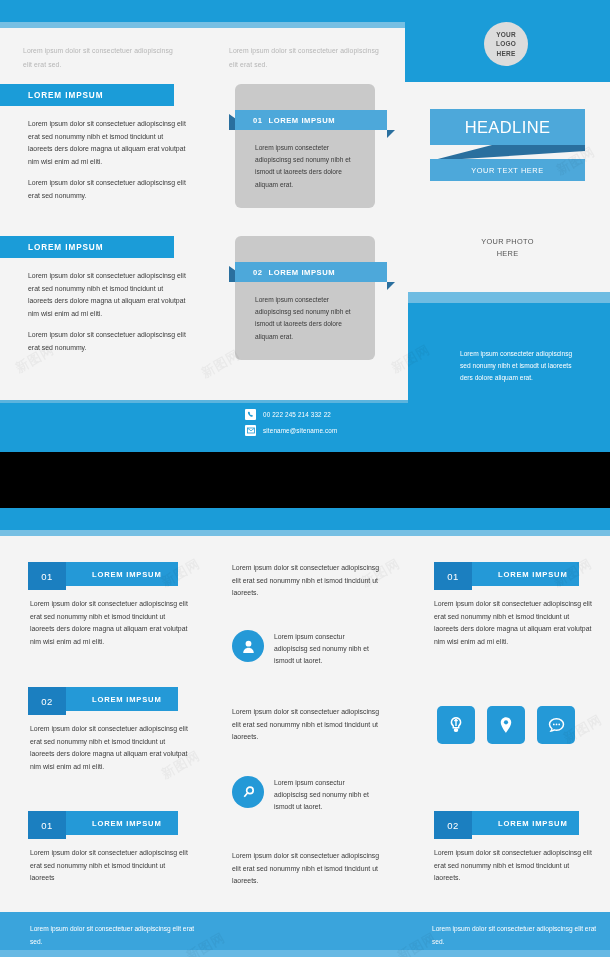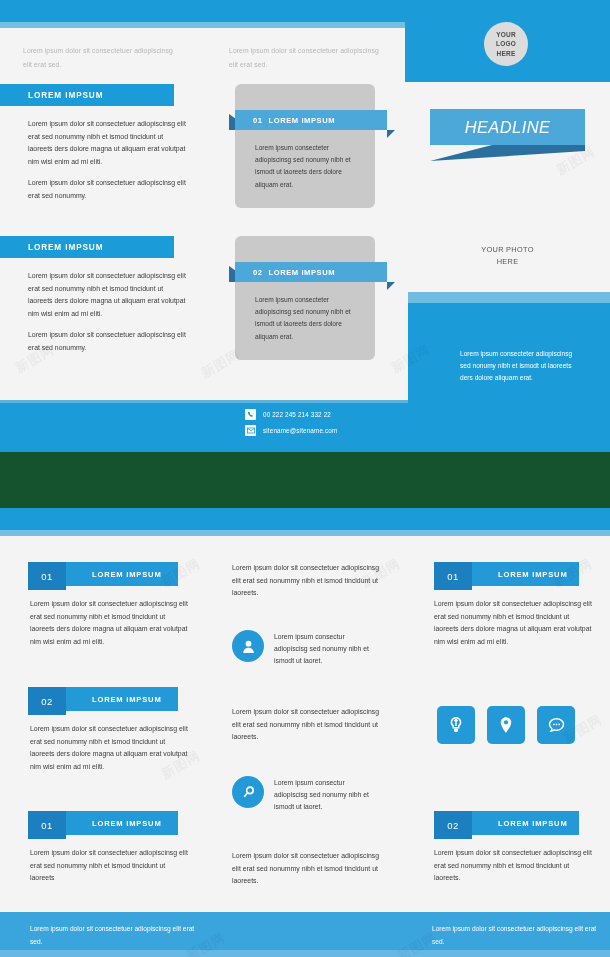--- a/index.html
+++ b/index.html
@@ -2,21 +2,21 @@
 <html><head>
 <meta charset="utf-8">
 <style>
   * { box-sizing: border-box; margin: 0; padding: 0; }
   html, body {
     width: 610px; height: 957px;
     background: #ffffff;
     font-family: "Liberation Sans", sans-serif;
     overflow: hidden;
   }
-  #page { position: relative; width: 610px; height: 957px; background: #14532d; padding-left: 16px; }
+  #page { position: relative; width: 610px; height: 957px; background: #000000; padding-left: 16px; }
 
   
   .sheet1 { position: absolute; left: 0; top: 0; width: 610px; height: 452px; background: #f4f4f4; }
   .sheet1-bg-white { position: absolute; left: 0; top: 14px; width: 408px; height: 438px; background: #f4f4f4; }
 
   .topbar { position: absolute; left: 0; top: 0; width: 405px; height: 22px; background: #1b9cd8; }
   .topbar-strip { position: absolute; left: 0; top: 22px; width: 405px; height: 6px; background: #76bfe3; }
 
   .logo-panel { position: absolute; left: 405px; top: 0; width: 205px; height: 82px; background: #1b9cd8; }
   .logo-circle {
@@ -63,38 +63,38 @@
     background: #2a6f9e; clip-path: polygon(0 0, 100% 26%, 100% 100%, 0 100%);
   }
   .ribbon-fold-r {
     position: absolute; left: 158px; top: 20px; width: 8px; height: 8px;
     background: #2a6f9e; clip-path: polygon(0 0, 100% 0, 0 100%);
   }
   .rb-1 { left: 229px; top: 110px; }
   .rb-2 { left: 229px; top: 262px; }
 
   
-  .headline-wrap { position: absolute; left: 430px; top: 109px; width: 155px; height: 72px; font-style: italic; }
+  .headline-wrap { position: absolute; left: 430px; top: 109px; width: 155px; height: 72px; }
   .headline-bar {
     position: absolute; left: 0; top: 0; width: 155px; height: 36px; background: #4da8da;
     display: flex; align-items: center; justify-content: center;
     color: #ffffff; font-size: 16.5px; letter-spacing: .4px;
   }
   .headline-fold {
     position: absolute; left: 0; top: 36px; width: 155px; height: 16px;
     background: #2a6f9e; clip-path: polygon(0 100%, 40% 0, 100% 0, 100% 38%);
   }
   .headline-sub {
     position: absolute; left: 0; top: 50px; width: 155px; height: 22px; background: #4da8da;
     display: flex; align-items: center; justify-content: center;
     color: #ffffff; font-size: 7.4px; letter-spacing: .55px;
   }
 
   .photo-label {
-    position: absolute; left: 430px; top: 244px; width: 155px;
+    position: absolute; left: 430px; top: 236px; width: 155px;
     text-align: center; color: #555555; font-size: 7.4px; line-height: 1.6; letter-spacing: .3px;
   }
 
   .blue-panel { position: absolute; left: 408px; top: 292px; width: 202px; height: 160px; background: #1b9cd8; }
   .blue-panel-strip { position: absolute; left: 0; top: 0; width: 202px; height: 11px; background: #6fbce2; }
   .blue-panel-text {
     position: absolute; left: 52px; top: 56px; width: 120px;
     color: #ffffff; font-size: 6.6px; line-height: 1.85;
   }
 
@@ -212,20 +212,21 @@
         <span>02</span>
         <span style="width:6px"></span>
         <span>LOREM IMPSUM</span>
       </div>
       <div class="ribbon-fold-r"></div>
     </div>
 
     <div class="headline-wrap">
       <div class="headline-bar">HEADLINE</div>
       <div class="headline-fold"></div>
+      <div class="headline-sub">YOUR TEXT HERE</div>
     </div>
 
     <div class="photo-label">
       <div>YOUR PHOTO</div>
       <div>HERE</div>
     </div>
 
     <div class="blue-panel">
       <div class="blue-panel-strip"></div>
       <div class="blue-panel-text">Lorem ipsum consecteter adiopiscinsg sed nonumy nibh et ismodt ut laoreets ders dolore  aliquam erat.</div>

